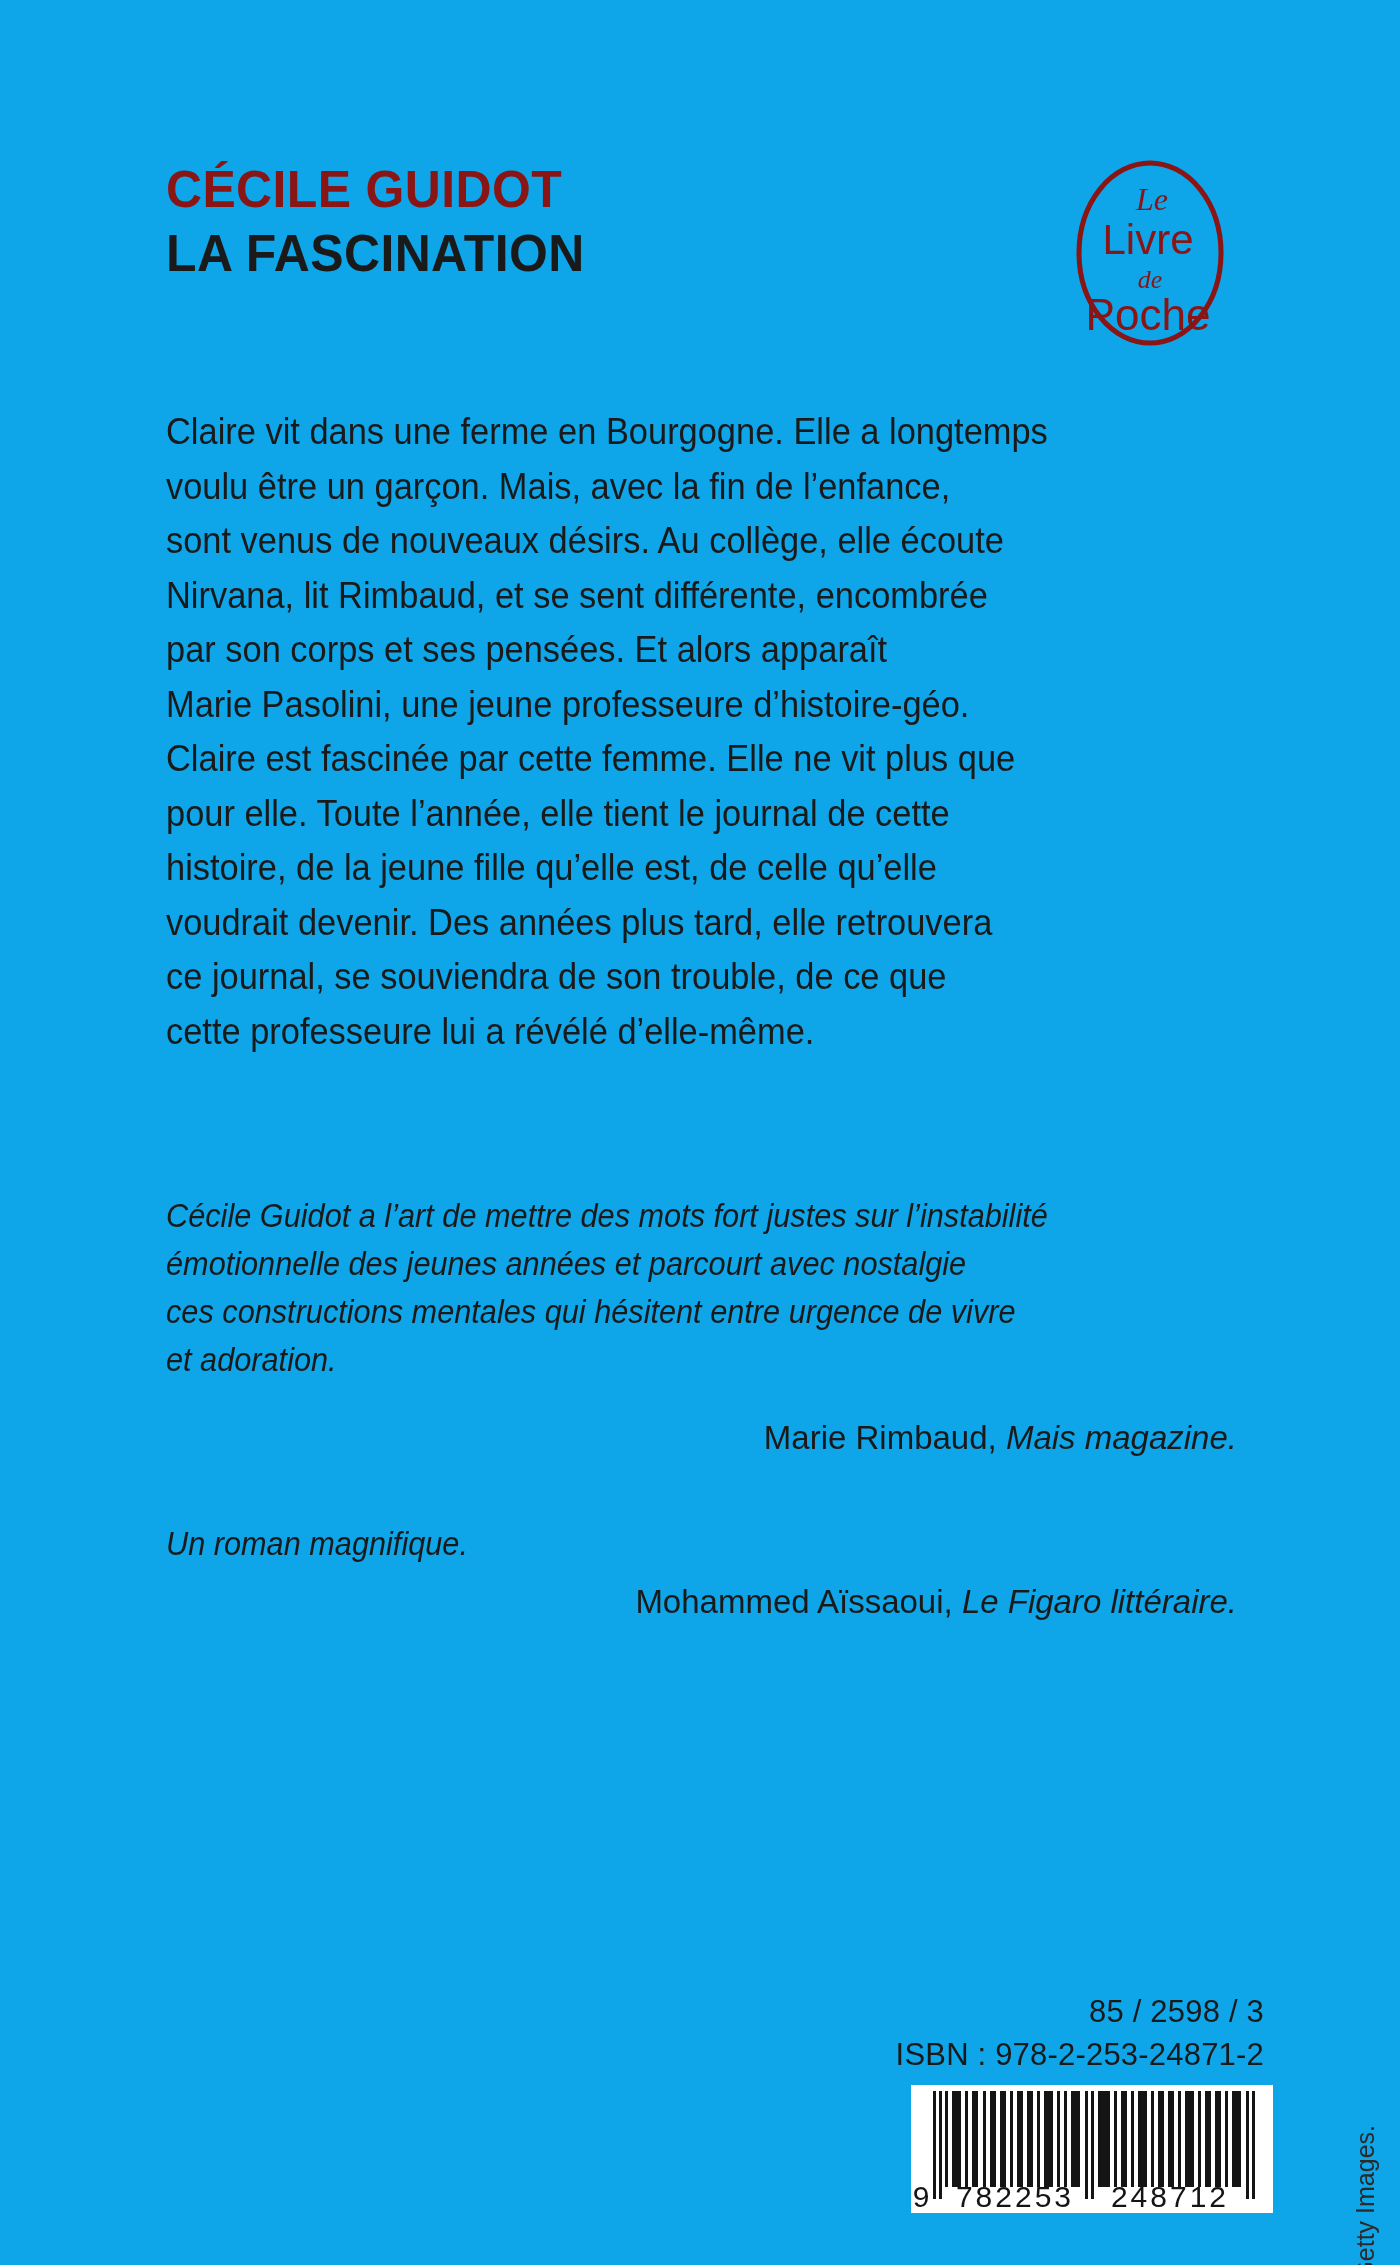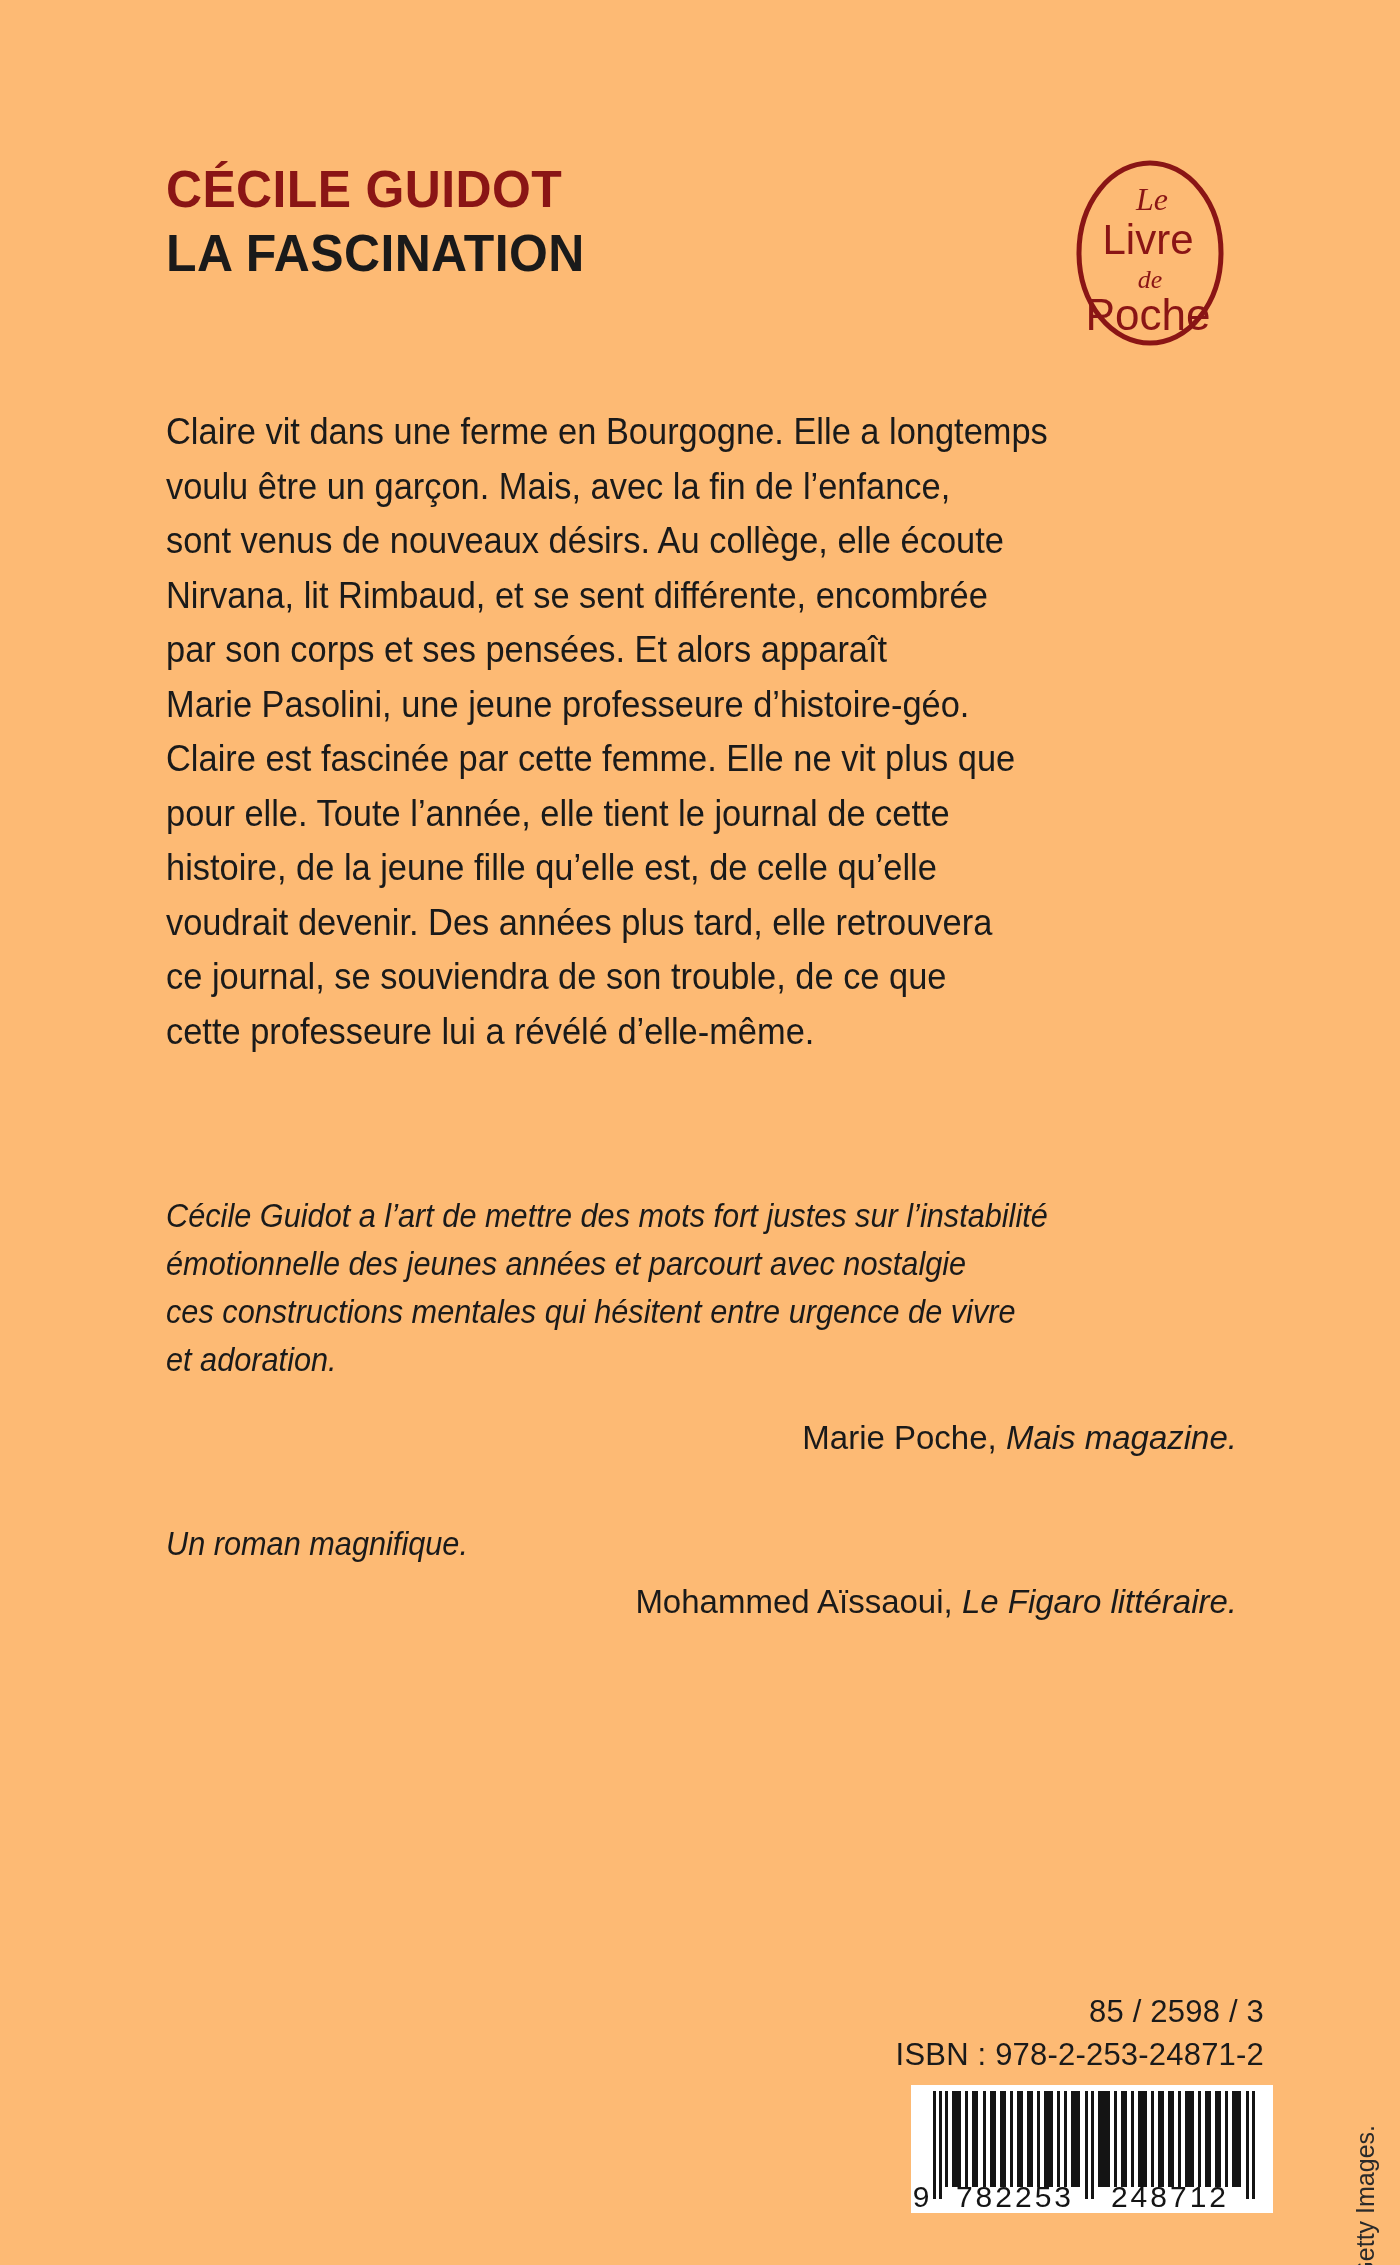--- a/index.html
+++ b/index.html
@@ -14,21 +14,21 @@
     position: relative;
     overflow: hidden;
     font-family: "Liberation Sans", "DejaVu Sans", sans-serif;
     color: #1a1a1a;
     -webkit-font-smoothing: antialiased;
   }
 
   .page {
     position: absolute;
     inset: 0;
-    background: #fdba74;
+    background: #0ea5e9;
   }
 
   
   .title-block {
     position: absolute;
     left: 166px;
     top: 160px;
     width: 820px;
   }
   .author-name {
@@ -181,21 +181,21 @@
   <div class="press">
 
     <div class="quote quote-1">
       <span class="ln">Cécile Guidot a l’art de mettre des mots fort justes sur l’instabilité</span>
       <span class="ln">émotionnelle des jeunes années et parcourt avec nostalgie</span>
       <span class="ln">ces constructions mentales qui hésitent entre urgence de vivre</span>
       <span class="ln">et adoration.</span>
     </div>
 
     <div class="attribution attrib-1">
-      <span>Marie Poche, </span><span class="src">Mais magazine.</span>
+      <span>Marie Rimbaud, </span><span class="src">Mais magazine.</span>
     </div>
 
     <div class="quote quote-2">
       <span class="ln">Un roman magnifique.</span>
     </div>
 
     <div class="attribution attrib-2">
       <span>Mohammed Aïssaoui, </span><span class="src">Le Figaro littéraire.</span>
     </div>
 

